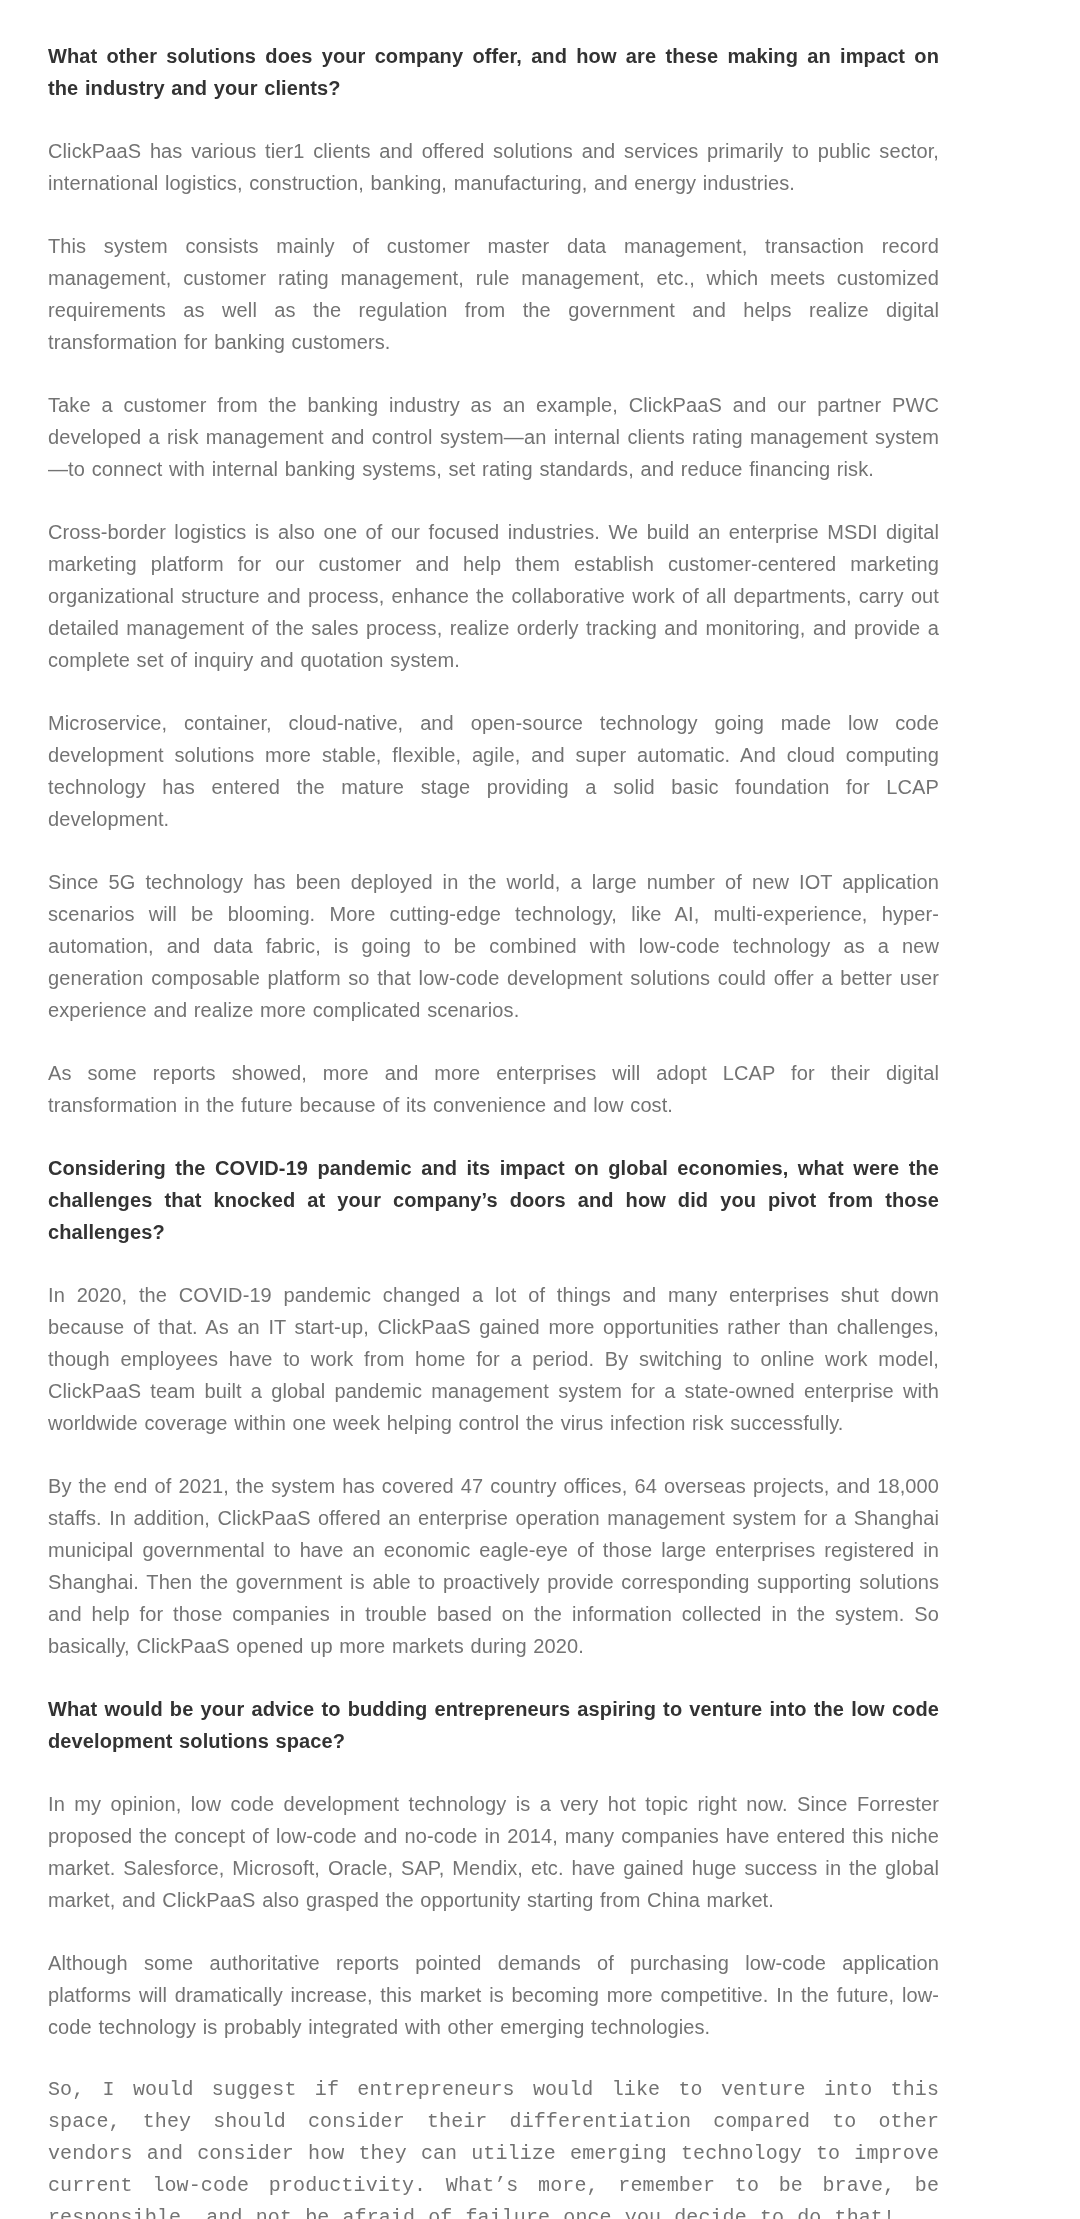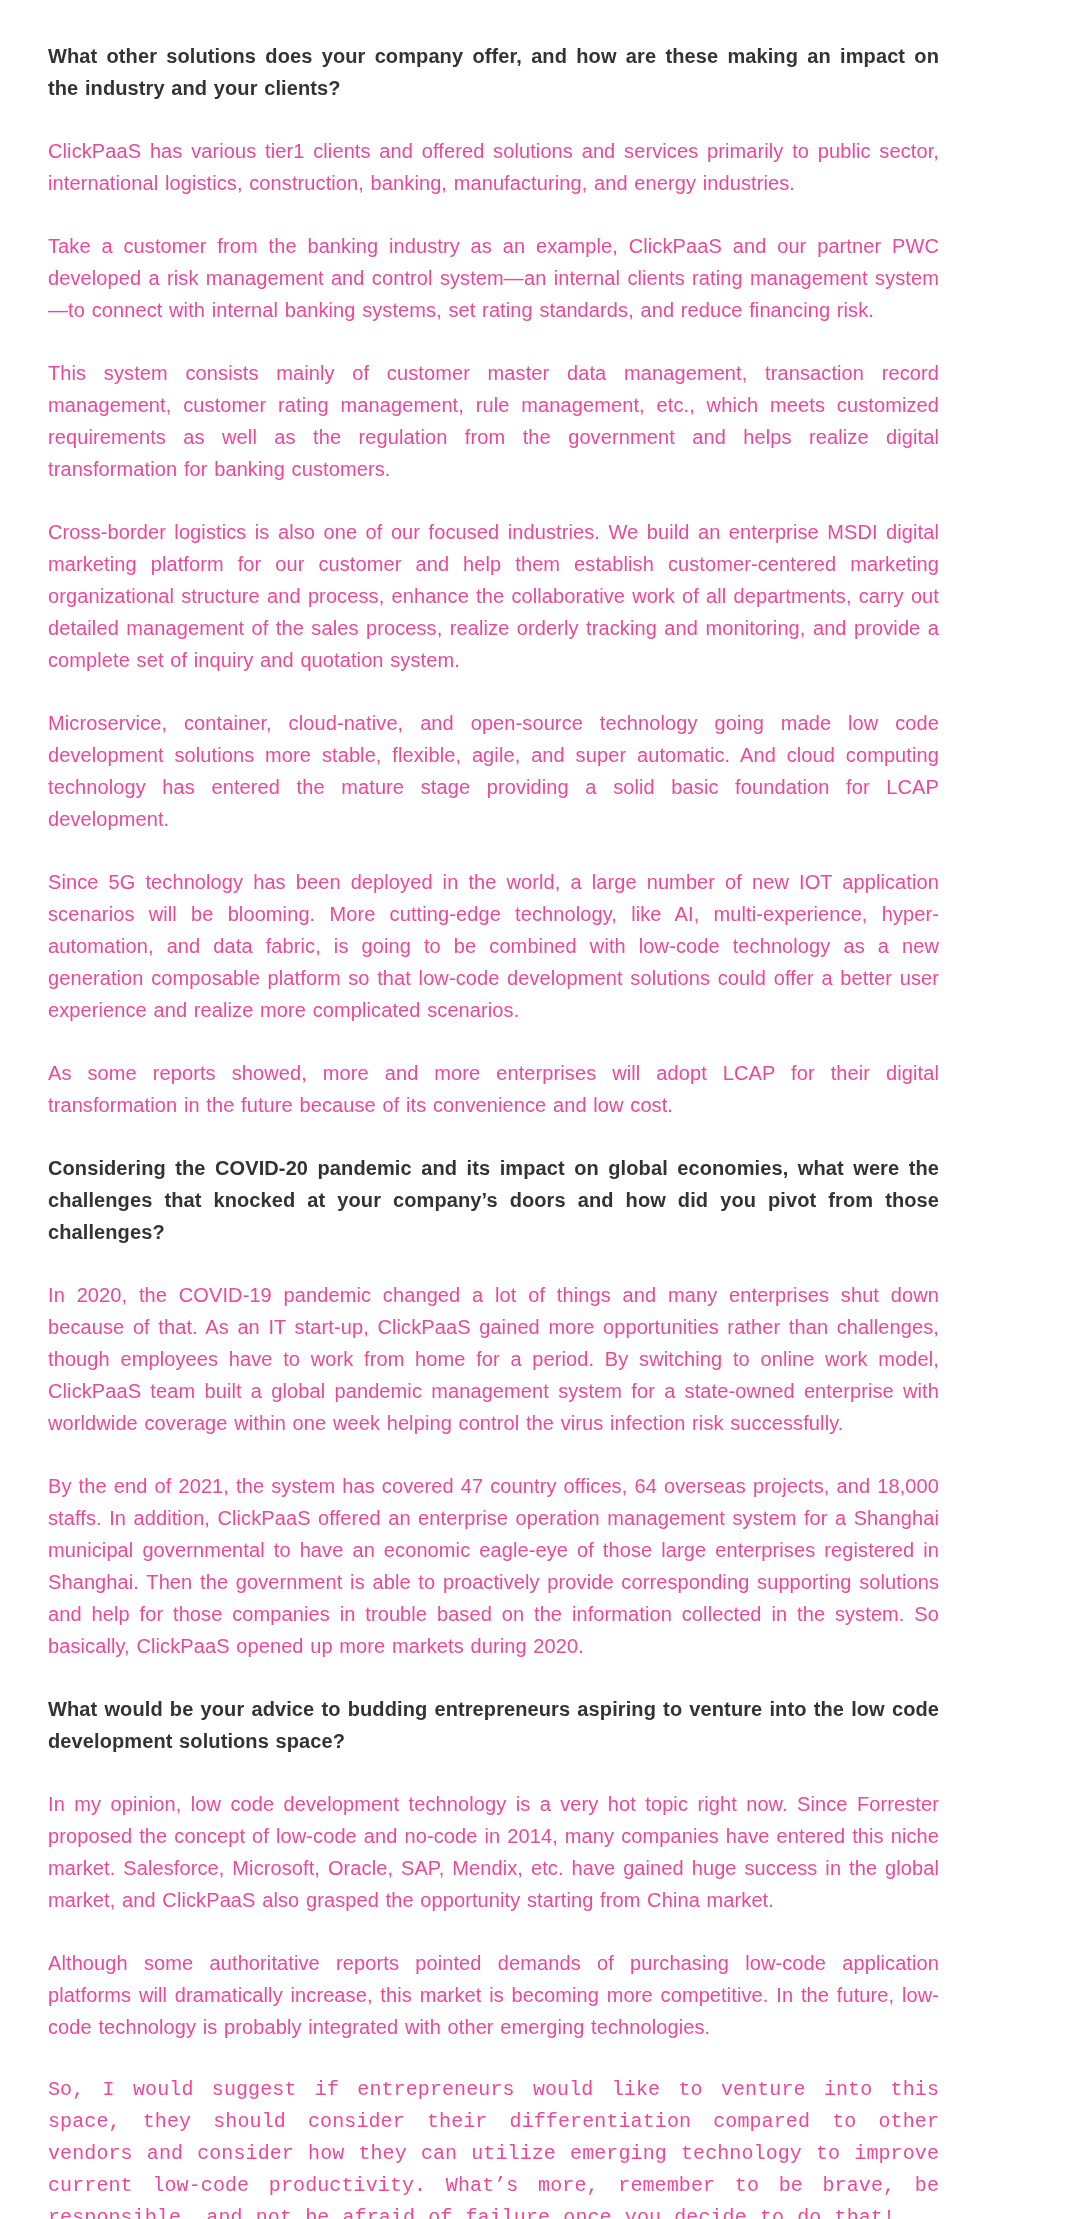--- a/index.html
+++ b/index.html
@@ -30,35 +30,35 @@
   .article .block:last-child {
     margin-bottom: 0;
     font-family: Liberation Mono, monospace;
   }
   .q {
     font-weight: bold;
     color: #333333;
   }
   .a {
     font-weight: normal;
-    color: #ec4899;
+    color: #737373;
   }
 </style>
 </head>
 <body>
 
 <main class="article">
   <h2 class="block q">What other solutions does your company offer, and how are these making an impact on the industry and your clients?</h2>
   <p class="block a">ClickPaaS has various tier1 clients and offered solutions and services primarily to public sector, international logistics, construction, banking, manufacturing, and energy industries.</p>
+  <p class="block a">This system consists mainly of customer master data management, transaction record management, customer rating management, rule management, etc., which meets customized requirements as well as the regulation from the government and helps realize digital transformation for banking customers.</p>
   <p class="block a">Take a customer from the banking industry as an example, ClickPaaS and our partner PWC developed a risk management and control system—an internal clients rating management system—to connect with internal banking systems, set rating standards, and reduce financing risk.</p>
-  <p class="block a">This system consists mainly of customer master data management, transaction record management, customer rating management, rule management, etc., which meets customized requirements as well as the regulation from the government and helps realize digital transformation for banking customers.</p>
   <p class="block a">Cross-border logistics is also one of our focused industries. We build an enterprise MSDI digital marketing platform for our customer and help them establish customer-centered marketing organizational structure and process, enhance the collaborative work of all departments, carry out detailed management of the sales process, realize orderly tracking and monitoring, and provide a complete set of inquiry and quotation system.</p>
   <p class="block a">Microservice, container, cloud-native, and open-source technology going made low code development solutions more stable, flexible, agile, and super automatic. And cloud computing technology has entered the mature stage providing a solid basic foundation for LCAP development.</p>
   <p class="block a">Since 5G technology has been deployed in the world, a large number of new IOT application scenarios will be blooming. More cutting-edge technology, like AI, multi-experience, hyper-automation, and data fabric, is going to be combined with low-code technology as a new generation composable platform so that low-code development solutions could offer a better user experience and realize more complicated scenarios.</p>
   <p class="block a">As some reports showed, more and more enterprises will adopt LCAP for their digital transformation in the future because of its convenience and low cost.</p>
-  <h2 class="block q">Considering the COVID-20 pandemic and its impact on global economies, what were the challenges that knocked at your company’s doors and how did you pivot from those challenges?</h2>
+  <h2 class="block q">Considering the COVID-19 pandemic and its impact on global economies, what were the challenges that knocked at your company’s doors and how did you pivot from those challenges?</h2>
   <p class="block a">In 2020, the COVID-19 pandemic changed a lot of things and many enterprises shut down because of that. As an IT start-up, ClickPaaS gained more opportunities rather than challenges, though employees have to work from home for a period. By switching to online work model, ClickPaaS team built a global pandemic management system for a state-owned enterprise with worldwide coverage within one week helping control the virus infection risk successfully.</p>
   <p class="block a">By the end of 2021, the system has covered 47 country offices, 64 overseas projects, and 18,000 staffs. In addition, ClickPaaS offered an enterprise operation management system for a Shanghai municipal governmental to have an economic eagle-eye of those large enterprises registered in Shanghai. Then the government is able to proactively provide corresponding supporting solutions and help for those companies in trouble based on the information collected in the system. So basically, ClickPaaS opened up more markets during 2020.</p>
   <h2 class="block q">What would be your advice to budding entrepreneurs aspiring to venture into the low code development solutions space?</h2>
   <p class="block a">In my opinion, low code development technology is a very hot topic right now. Since Forrester proposed the concept of low-code and no-code in 2014, many companies have entered this niche market. Salesforce, Microsoft, Oracle, SAP, Mendix, etc. have gained huge success in the global market, and ClickPaaS also grasped the opportunity starting from China market.</p>
   <p class="block a">Although some authoritative reports pointed demands of purchasing low-code application platforms will dramatically increase, this market is becoming more competitive. In the future, low-code technology is probably integrated with other emerging technologies.</p>
   <p class="block a">So, I would suggest if entrepreneurs would like to venture into this space, they should consider their differentiation compared to other vendors and consider how they can utilize emerging technology to improve current low-code productivity. What’s more, remember to be brave, be responsible, and not be afraid of failure once you decide to do that!</p>
 </main>
 
 </body></html>

